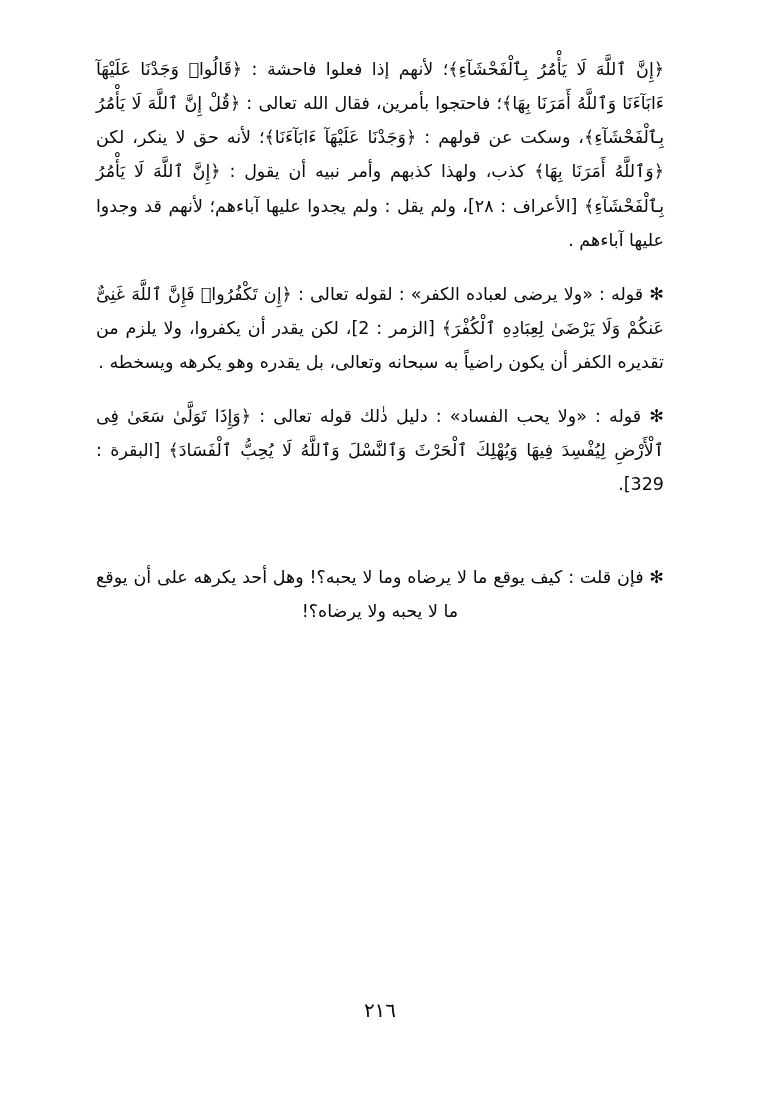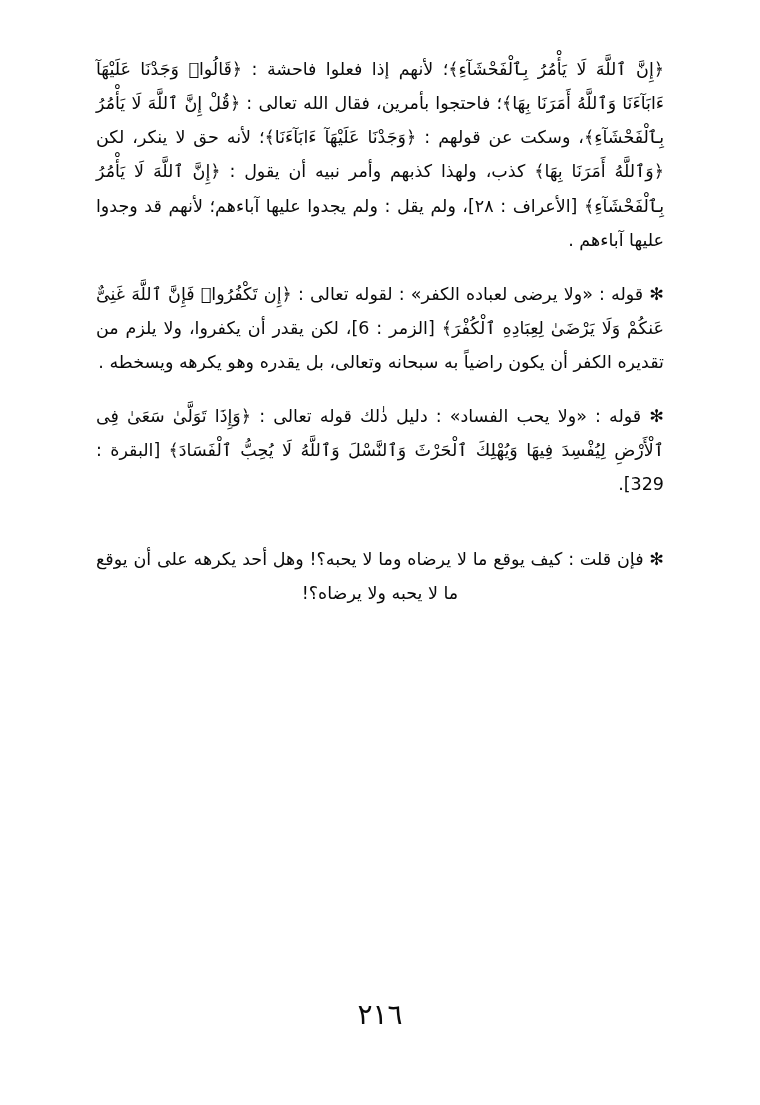--- a/index.html
+++ b/index.html
@@ -28,47 +28,48 @@
   }
   p.para {
     margin: 0 0 0 0;
     font-size: 17.5px;
     line-height: 1.95;
     text-align: justify;
     text-align-last: right;
   }
   p.para.just-center {
     text-align-last: center;
+    margin-top: 18px;
   }
   .block-gap {
     height: 20px;
   }
   .pagenum {
     position: absolute;
     top: 998px;
     left: 0;
     right: 0;
     text-align: center;
-    font-size: 28px;
+    font-size: 20px;
     letter-spacing: 1px;
     font-family: "DejaVu Sans", "Liberation Sans", sans-serif;
   }
 </style>
 </head>
 <body>
 
 <div class="page">
 
   <div class="content">
 
     <p class="para">﴿إِنَّ ٱللَّهَ لَا يَأْمُرُ بِٱلْفَحْشَآءِ﴾؛ لأنهم إذا فعلوا فاحشة : ﴿قَالُوا۟ وَجَدْنَا عَلَيْهَآ ءَابَآءَنَا وَٱللَّهُ أَمَرَنَا بِهَا﴾؛ فاحتجوا بأمرين، فقال الله تعالى : ﴿قُلْ إِنَّ ٱللَّهَ لَا يَأْمُرُ بِٱلْفَحْشَآءِ﴾، وسكت عن قولهم : ﴿وَجَدْنَا عَلَيْهَآ ءَابَآءَنَا﴾؛ لأنه حق لا ينكر، لكن ﴿وَٱللَّهُ أَمَرَنَا بِهَا﴾ كذب، ولهذا كذبهم وأمر نبيه أن يقول : ﴿إِنَّ ٱللَّهَ لَا يَأْمُرُ بِٱلْفَحْشَآءِ﴾ [الأعراف : ٢٨]، ولم يقل : ولم يجدوا عليها آباءهم؛ لأنهم قد وجدوا عليها آباءهم .</p>
 
     <div class="block-gap"></div>
 
-    <p class="para">✻ قوله : «ولا يرضى لعباده الكفر» : لقوله تعالى : ﴿إِن تَكْفُرُوا۟ فَإِنَّ ٱللَّهَ غَنِىٌّ عَنكُمْ وَلَا يَرْضَىٰ لِعِبَادِهِ ٱلْكُفْرَ﴾ [الزمر : 6]، لكن يقدر أن يكفروا، ولا يلزم من تقديره الكفر أن يكون راضياً به سبحانه وتعالى، بل يقدره وهو يكرهه ويسخطه .</p>
+    <p class="para">✻ قوله : «ولا يرضى لعباده الكفر» : لقوله تعالى : ﴿إِن تَكْفُرُوا۟ فَإِنَّ ٱللَّهَ غَنِىٌّ عَنكُمْ وَلَا يَرْضَىٰ لِعِبَادِهِ ٱلْكُفْرَ﴾ [الزمر : 2]، لكن يقدر أن يكفروا، ولا يلزم من تقديره الكفر أن يكون راضياً به سبحانه وتعالى، بل يقدره وهو يكرهه ويسخطه .</p>
 
     <div class="block-gap"></div>
 
     <p class="para">✻ قوله : «ولا يحب الفساد» : دليل ذٰلك قوله تعالى : ﴿وَإِذَا تَوَلَّىٰ سَعَىٰ فِى ٱلْأَرْضِ لِيُفْسِدَ فِيهَا وَيُهْلِكَ ٱلْحَرْثَ وَٱلنَّسْلَ وَٱللَّهُ لَا يُحِبُّ ٱلْفَسَادَ﴾ [البقرة : 329].</p>
 
     <div class="block-gap"></div>
 
 
     <div class="block-gap"></div>
 

